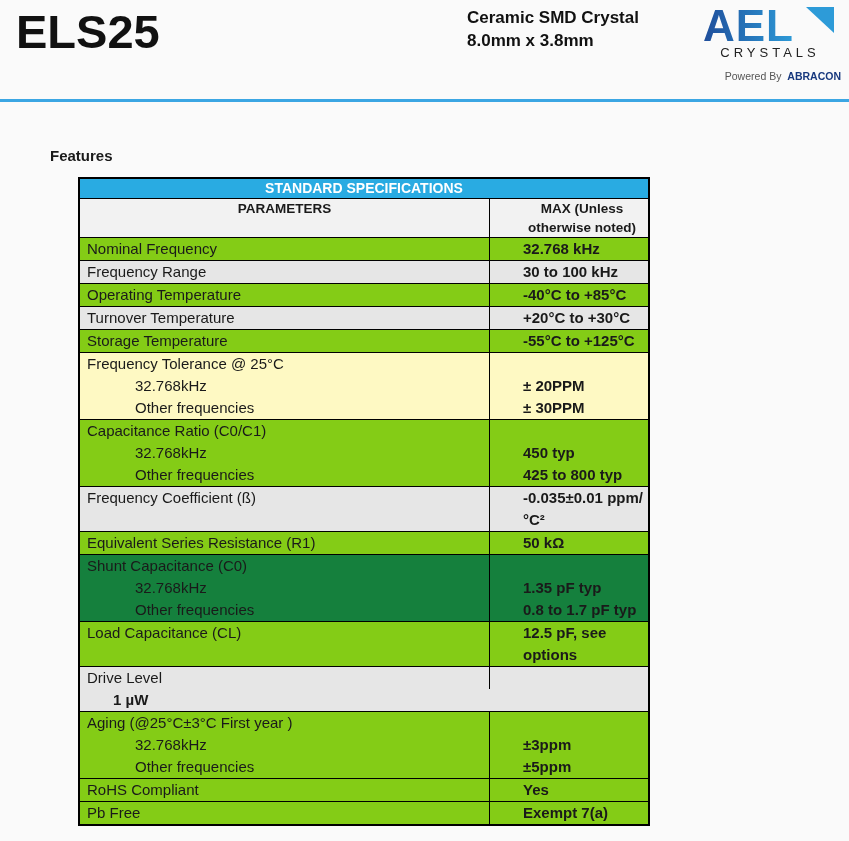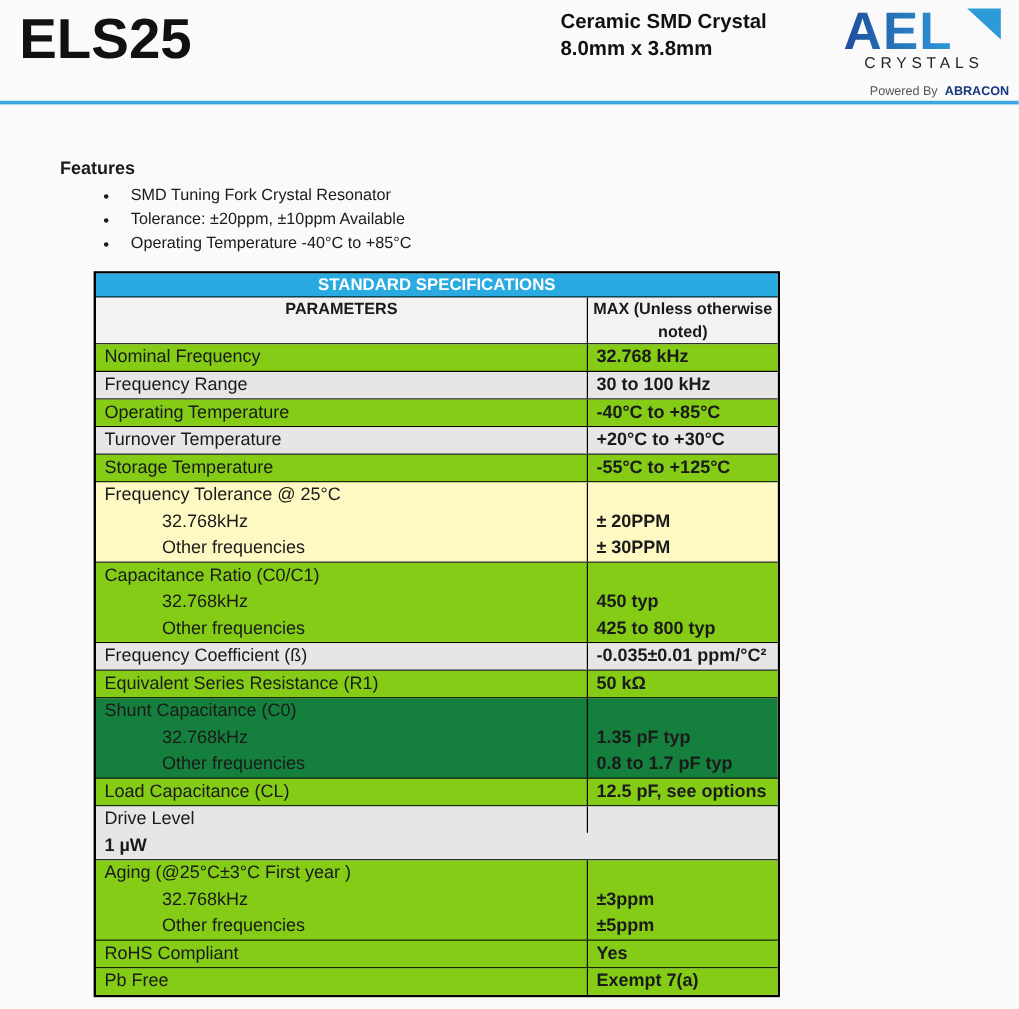--- a/index.html
+++ b/index.html
@@ -8,21 +8,21 @@
     font-family: "Liberation Sans", sans-serif;
     background: #fafafa;
     color: #1a1a1a;
     width: 849px;
     height: 841px;
     overflow: hidden;
   }
   .page { position: relative; width: 849px; height: 841px; }
 
   
-  .hdr { position: relative; height: 84px; }
+  .hdr { position: relative; height: 99px; }
   .product-title {
     position: absolute; left: 16px; top: 4px;
     font-size: 47px; font-weight: 700; letter-spacing: 0px; color: #111;
   }
   .hdr-center { position: absolute; left: 467px; top: 6px; }
   .hdr-center .sub1, .hdr-center .sub2 {
     font-size: 17px; font-weight: 700; color: #111; line-height: 23px;
   }
   .logo-block { position: absolute; right: 8px; top: 4px; width: 142px; text-align: center; }
   .logo-block svg { display: block; margin: 0 auto; }
@@ -54,21 +54,21 @@
   }
   .t-title {
     color: #fff; font-weight: 700; font-size: 14px; text-align: center;
     line-height: 19px; border-bottom: 1px solid #000;
   }
   .t-head { display: flex; border-bottom: 1px solid #000; background: #f2f2f2; }
   .t-head .cell {
     font-weight: 700; font-size: 13.5px; text-align: center; line-height: 19px;
   }
   .cell.param { width: 410px; border-right: 1px solid #000; padding-left: 7px; }
-  .cell.value { flex: 1; padding-left: 7px; }
+  .cell.value { flex: 1; padding-left: 7px; margin-left: 26px; }
   .t-head .cell.param { padding-left: 0; }
   .t-head .cell.value { padding-left: 0; }
   .trow { display: flex; border-bottom: 1px solid #000; background: #84cc16; }
   .trow:last-child { border-bottom: none; }
   .trow .cell { line-height: 22px; }
   .trow .cell.value { font-weight: 700; }
   .trow .sub { padding-left: 48px; }
 </style>
 </head>
 <body>
@@ -99,25 +99,20 @@
         <span>Powered By</span>
         <span class="abracon">ABRACON</span>
       </div>
     </div>
   </header>
 
   <div class="rule" style="background: rgb(59, 166, 227);"></div>
 
   <section class="features">
     <h2>Features</h2>
-    <ul>
-      <li>SMD Tuning Fork Crystal Resonator</li>
-      <li>Tolerance: ±20ppm, ±10ppm Available</li>
-      <li>Operating Temperature -40°C to +85°C</li>
-    </ul>
   </section>
 
   <div class="spec-table">
     <div class="t-title" style="background: rgb(41, 171, 226);">STANDARD SPECIFICATIONS</div>
     <div class="t-head">
       <div class="cell param">PARAMETERS</div>
       <div class="cell value">MAX (Unless otherwise noted)</div>
     </div>
     <div>
         <div class="trow">

